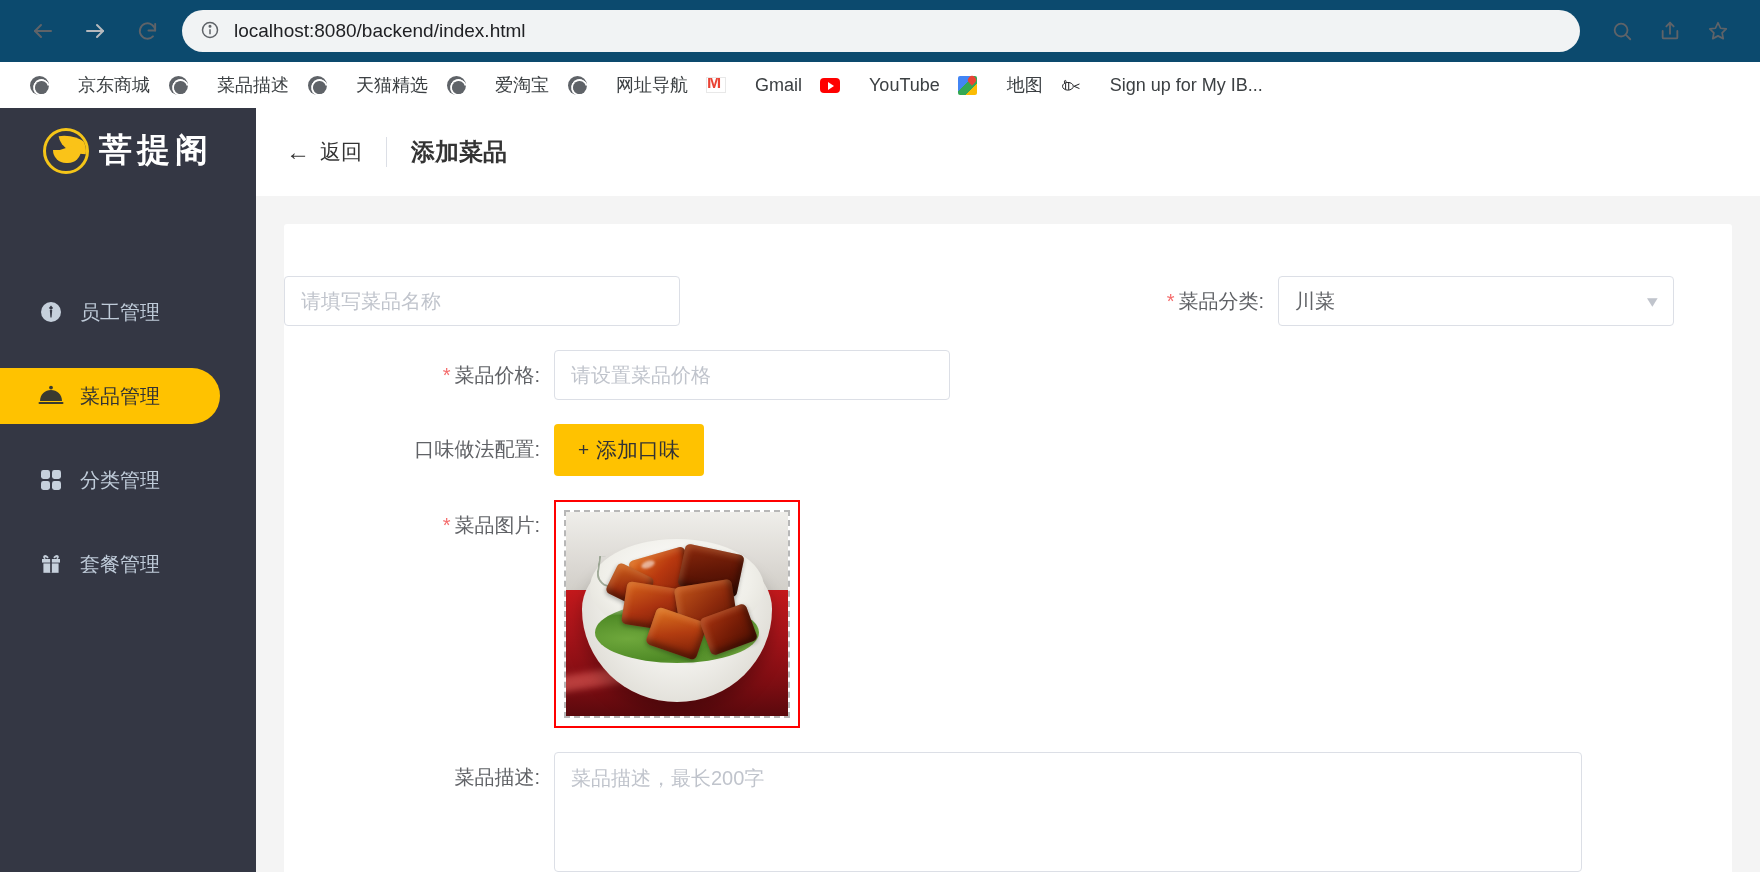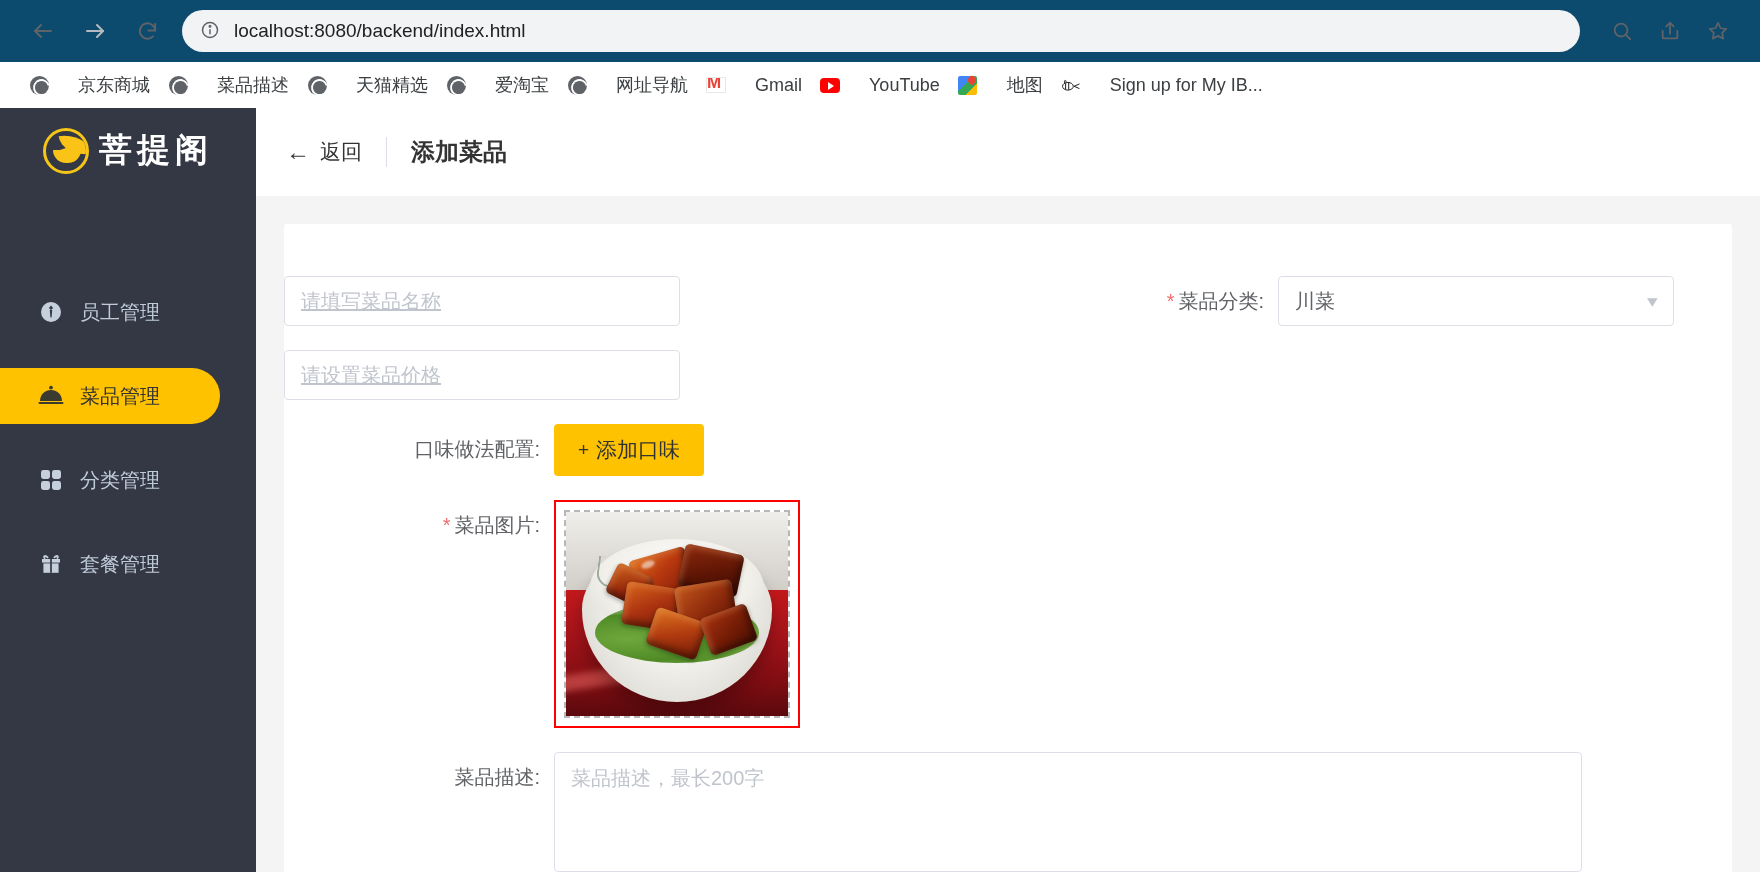--- a/index.html
+++ b/index.html
@@ -315,21 +315,20 @@
     width: 396px;
     height: 50px;
     border: 1px solid #dcdfe6;
     border-radius: 4px;
     display: flex;
     align-items: center;
     padding: 0 16px;
     background: #ffffff;
     font-size: 20px;
     color: #c0c4cc;
-    text-decoration: underline;
   }
   .select-box {
     width: 396px;
     height: 50px;
     border: 1px solid #dcdfe6;
     border-radius: 4px;
     display: flex;
     align-items: center;
     justify-content: space-between;
     padding: 0 16px;
@@ -672,20 +671,23 @@
 
           <div class="form-col">
 
             <div class="form-row">
               <div class="input-box">
                 <span>请填写菜品名称</span>
               </div>
             </div>
 
             <div class="form-row">
+              <div class="form-label">
+                <span class="req">*</span><span>菜品价格:</span>
+              </div>
               <div class="input-box">
                 <span>请设置菜品价格</span>
               </div>
             </div>
 
             <div class="form-row">
               <div class="form-label">
                 <span>口味做法配置:</span>
               </div>
               <button class="btn-flavor">

